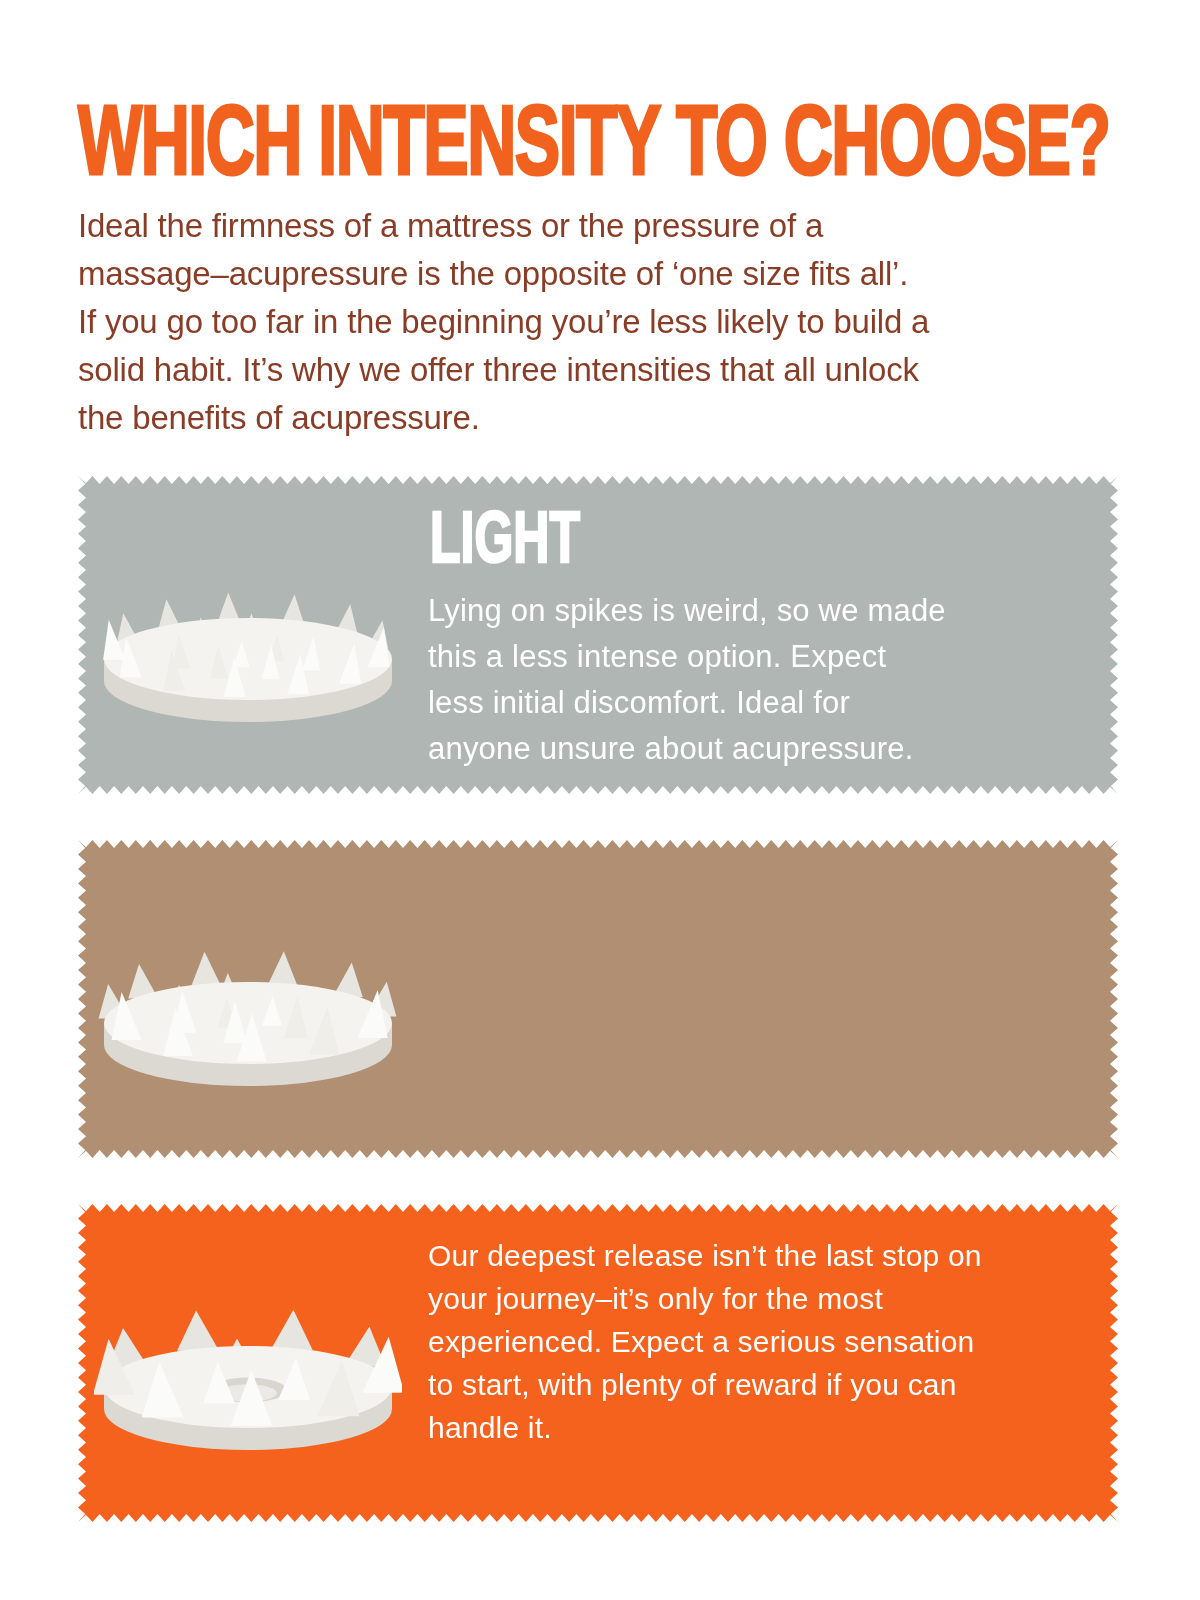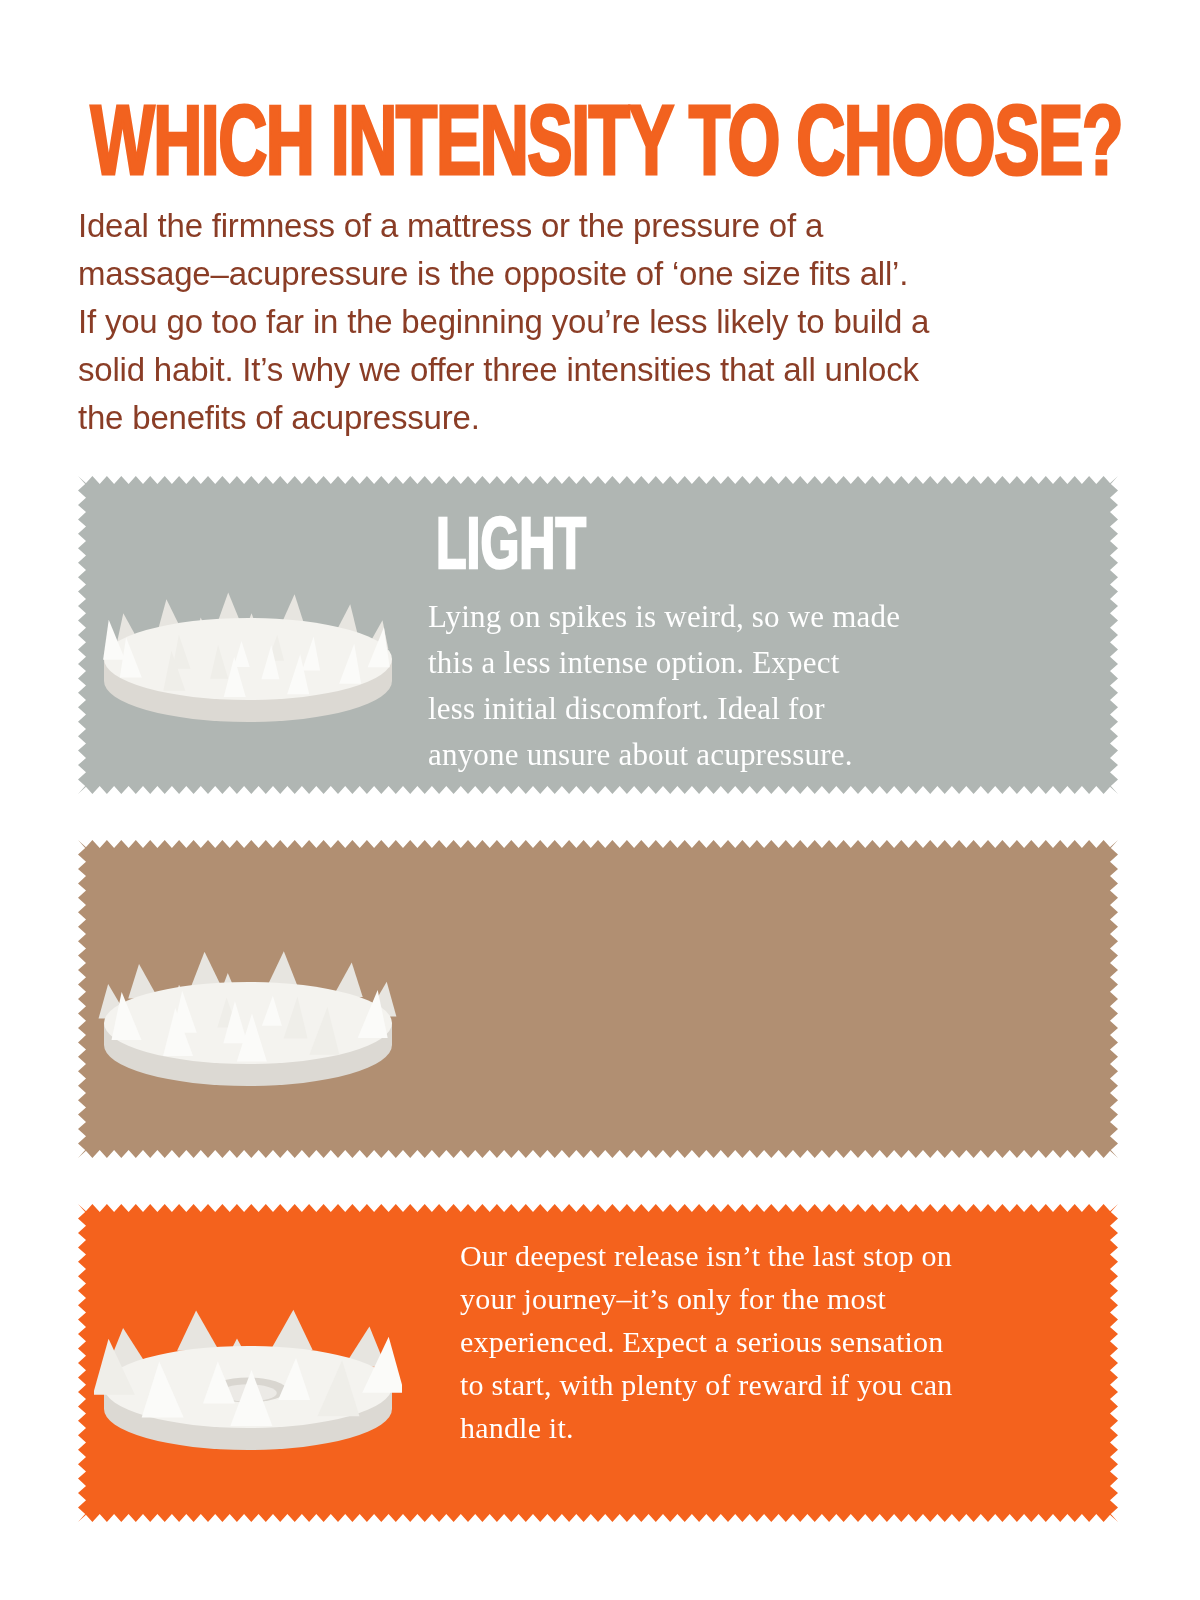--- a/index.html
+++ b/index.html
@@ -1,41 +1,41 @@
 <!DOCTYPE html>
 <html style="--headline: #F2621F; --intro: #8A3D26; --card-text: #FFFFFF;"><head>
 <meta charset="utf-8">
 <style>
   html,body{margin:0;padding:0;width:1200px;height:1600px;background:#fff;overflow:hidden;}
   body{font-family:"Liberation Sans", sans-serif;}
   .page{padding:0 78px;width:1044px;}
 
-  h1{margin:88px 0 0 0;height:100px;overflow:visible;display:flex;align-items:flex-end;justify-content:flex-end;}
+  h1{margin:88px 0 0 0;height:100px;overflow:visible;display:flex;align-items:flex-end;}
   h1 .cond{display:inline-block;font-size:68px;line-height:1;font-weight:800;
     letter-spacing:-1.5px;white-space:nowrap;color:var(--headline);
     -webkit-text-stroke:2.2px var(--headline);
     transform:scaleY(1.45);transform-origin:left bottom;}
 
   .intro{margin:14px 0 0 0;font-size:33px;line-height:48px;color:var(--intro);
     white-space:pre-line;letter-spacing:-0.2px;}
 
   .card{position:relative;width:1040px;height:318px;margin-top:46px;background:var(--c);}
   .card.first{margin-top:34px;}
 
   .disc{position:absolute;left:16px;top:58px;width:308px;height:192px;}
 
   .card-text{position:absolute;left:350px;top:20px;right:26px;color:var(--card-text);}
-  .card-title{margin:8px;height:76px;display:flex;align-items:flex-end;}
+  .card-title{margin:2px;height:76px;display:flex;align-items:flex-end;}
   .card-title .cond{display:inline-block;font-size:50px;line-height:1;font-weight:800;
     letter-spacing:0;white-space:nowrap;color:var(--card-text);
     -webkit-text-stroke:1.8px var(--card-text);
     transform:scaleY(1.45);transform-origin:left bottom;}
   .card-body{margin:14px 0 0 0;font-size:31px;line-height:46px;white-space:pre-line;
-    letter-spacing:0.2px;font-family:Liberation Serif, serif;}
-  .card.advanced .card-body{font-size:30px;line-height:43px;margin-top:10px;margin-left:32px;}
+    letter-spacing:0.2px;}
+  .card.advanced .card-body{font-size:30px;line-height:43px;margin-top:10px;}
 </style>
 </head>
 <body style="background: rgb(255, 255, 255);">
 
 <div class="page">
 
   <h1>
     <span class="cond">WHICH INTENSITY TO CHOOSE?</span>
   </h1>
 

